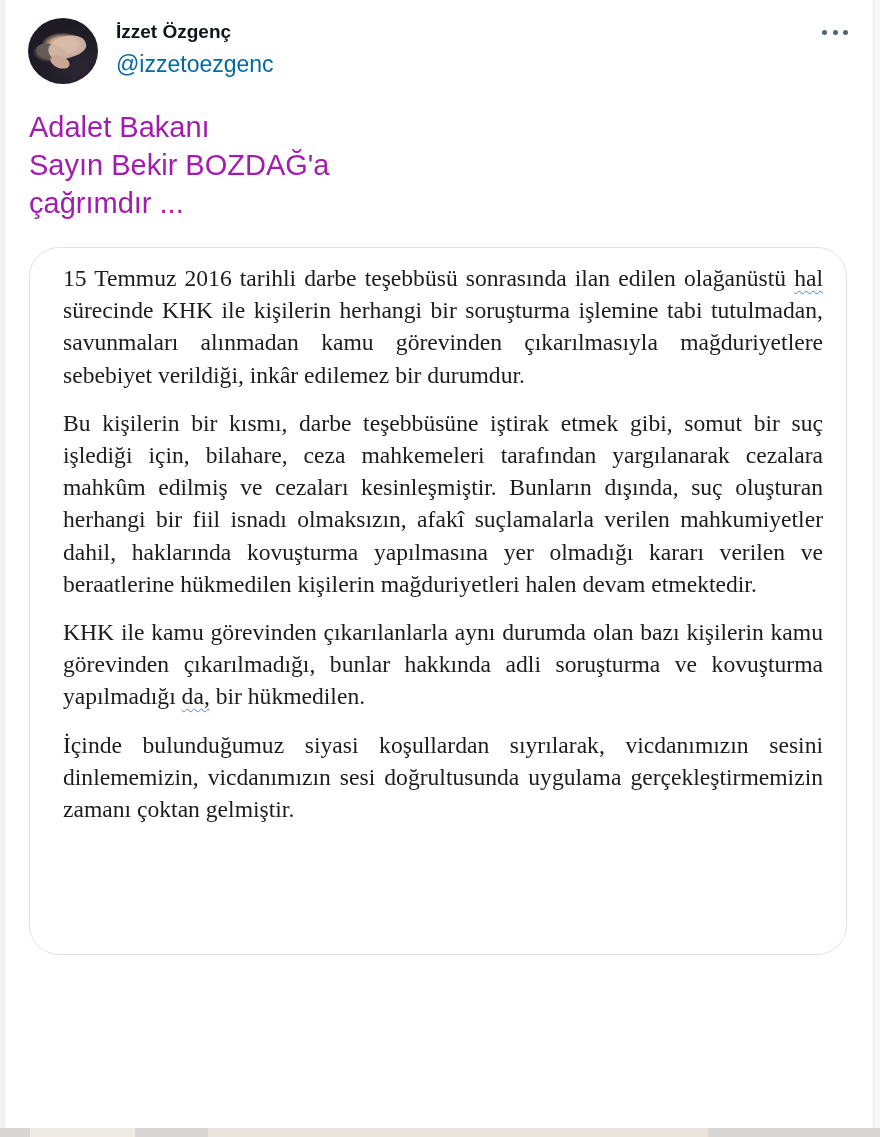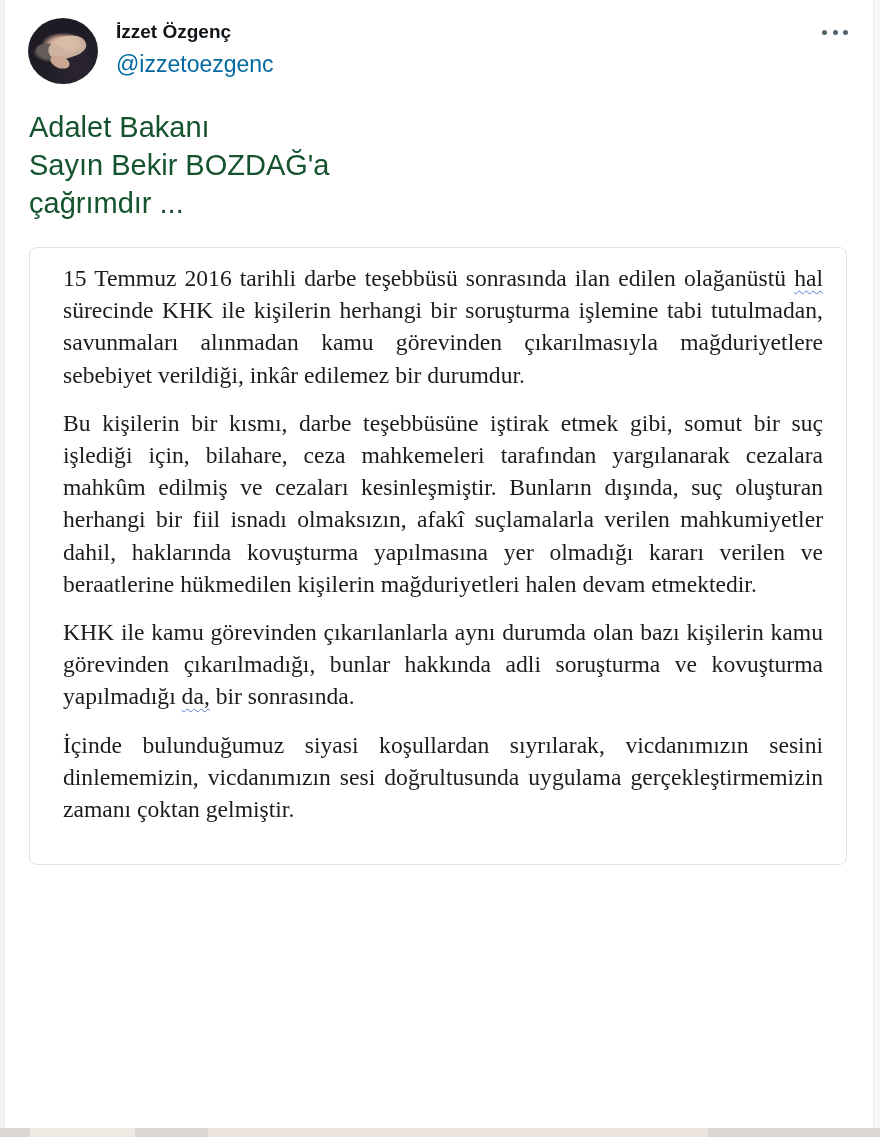--- a/index.html
+++ b/index.html
@@ -19,24 +19,24 @@
       #3a3438;
     overflow:hidden;
   }
   .avatar .hand { position:absolute; left:20px; top:18px; width:38px; height:22px; background:#d9bca9; border-radius:50% 60% 40% 50%; transform:rotate(-18deg); opacity:.9; }
   .avatar .fur { position:absolute; left:8px; top:26px; width:30px; height:16px; background:#645c5a; border-radius:50%; transform:rotate(12deg); }
   .avatar .fingers { position:absolute; left:22px; top:38px; width:20px; height:12px; background:#caa693; border-radius:50%; transform:rotate(20deg); }
   .name { position:absolute; left:116px; top:21px; font-size:19px; font-weight:bold; color:#0f1419; }
   .handle { position:absolute; left:116px; top:51px; font-size:23px; color:#0369a1; }
   .more { position:absolute; left:822px; top:22px; width:26px; height:20px; display:flex; align-items:center; justify-content:space-between; cursor:pointer; }
   .more span { width:5px; height:5px; border-radius:50%; background:#536471; display:block; }
-  .tweet-text { position:absolute; left:29px; top:108px; font-size:29px; line-height:38px; color:#14532d; white-space:pre-line; }
+  .tweet-text { position:absolute; left:29px; top:108px; font-size:29px; line-height:38px; color:#a21caf; white-space:pre-line; }
   .card {
-    position:absolute; left:29px; top:247px; width:818px; height:618px;
-    border:1px solid #dfe3e6; border-radius:8px; background:#ffffff; box-sizing:border-box;
+    position:absolute; left:29px; top:247px; width:818px; height:708px;
+    border:1px solid #dfe3e6; border-radius:30px; background:#ffffff; box-sizing:border-box;
   }
   .doc { position:absolute; left:33px; top:14px; width:760px; font-family:"Liberation Serif", serif; font-size:23.6px; line-height:32.2px; color:#1c1c1c; text-align:justify; }
   .doc p { margin:0 0 16px 0; }
   .doc .squiggle { text-decoration:underline wavy #4a7fd8; text-decoration-thickness:1px; text-underline-offset:4px; }
   .meta { position:absolute; left:29px; top:1110px; font-size:19px; color:#536471; white-space:nowrap; }
   .bottom-bar { position:absolute; left:0; top:1128px; width:880px; height:9px; background:#d9d6d3; }
   .bottom-bar .seg { position:absolute; top:0; height:9px; background:#efe9e3; }
 </style>
 </head>
 <body>
@@ -61,21 +61,21 @@
   </div>
 
   <div class="tweet-text">Adalet Bakanı
 Sayın Bekir BOZDAĞ'a
 çağrımdır ...</div>
 
   <div class="card">
     <div class="doc">
       <p><span>15 Temmuz 2016 tarihli darbe teşebbüsü sonrasında ilan edilen olağanüstü </span><span class="squiggle">hal</span><span> sürecinde KHK ile kişilerin herhangi bir soruşturma işlemine tabi tutulmadan, savunmaları alınmadan kamu görevinden çıkarılmasıyla mağduriyetlere sebebiyet verildiği, inkâr edilemez bir durumdur.</span></p>
       <p>Bu kişilerin bir kısmı, darbe teşebbüsüne iştirak etmek gibi, somut bir suç işlediği için, bilahare, ceza mahkemeleri tarafından yargılanarak cezalara mahkûm edilmiş ve cezaları kesinleşmiştir. Bunların dışında, suç oluşturan herhangi bir fiil isnadı olmaksızın, afakî suçlamalarla verilen mahkumiyetler dahil, haklarında kovuşturma yapılmasına yer olmadığı kararı verilen ve beraatlerine hükmedilen kişilerin mağduriyetleri halen devam etmektedir.</p>
-      <p><span>KHK ile kamu görevinden çıkarılanlarla aynı durumda olan bazı kişilerin kamu görevinden çıkarılmadığı, bunlar hakkında adli soruşturma ve kovuşturma yapılmadığı </span><span class="squiggle">da,</span><span> bir sonrasında.</span></p>
+      <p><span>KHK ile kamu görevinden çıkarılanlarla aynı durumda olan bazı kişilerin kamu görevinden çıkarılmadığı, bunlar hakkında adli soruşturma ve kovuşturma yapılmadığı </span><span class="squiggle">da,</span><span> bir hükmedilen.</span></p>
       <p>İçinde bulunduğumuz siyasi koşullardan sıyrılarak, vicdanımızın sesini dinlememizin, vicdanımızın sesi doğrultusunda uygulama gerçekleştirmemizin zamanı çoktan gelmiştir.</p>
     </div>
   </div>
 
 </div>
 
 <div class="bottom-bar">
   <div class="seg" style="left:30px;width:105px;"></div>
   <div class="seg" style="left:208px;width:500px;background:#ebe4dc;"></div>
 </div>

